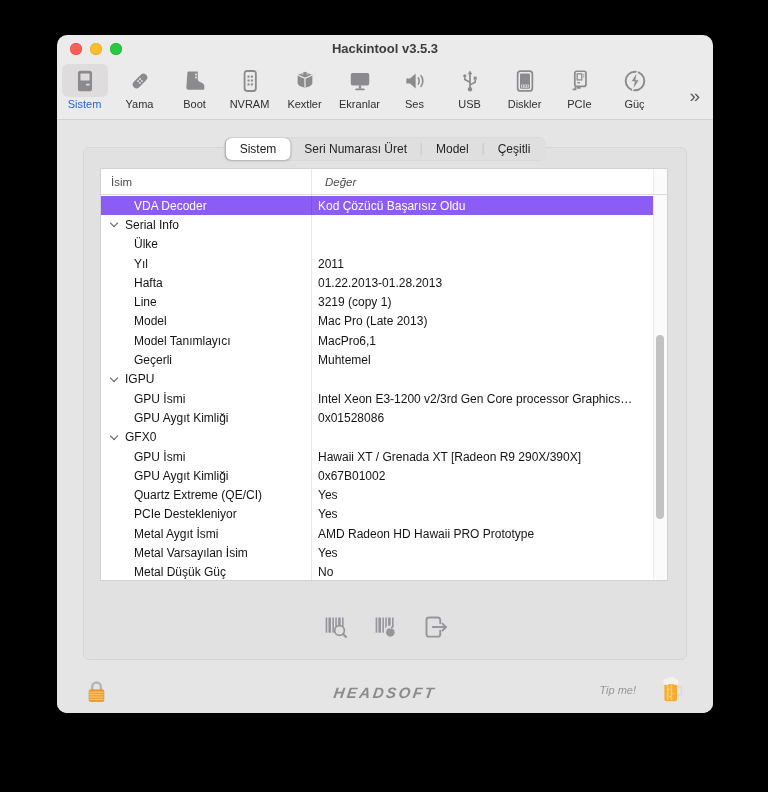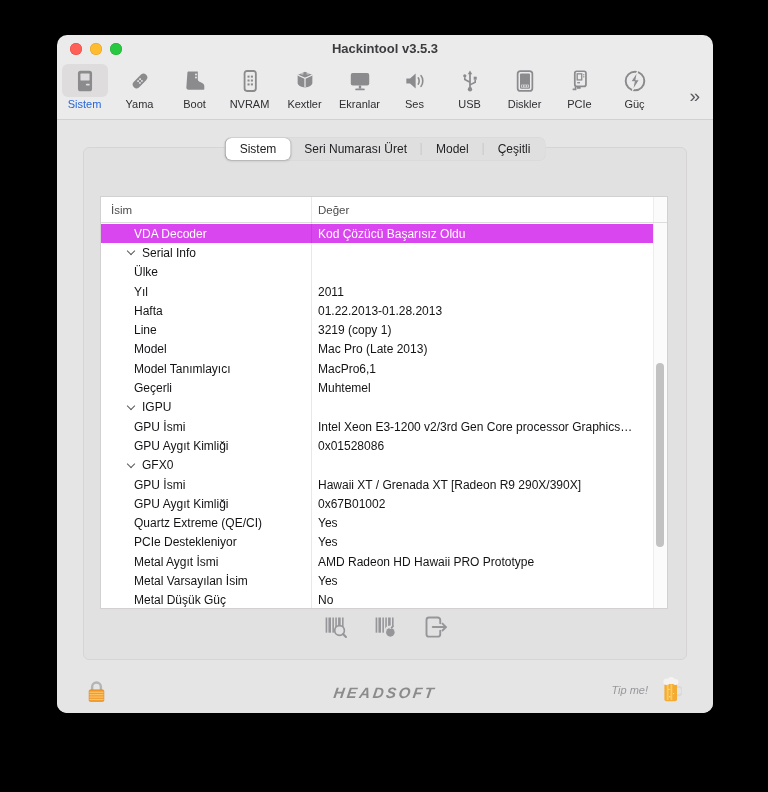--- a/index.html
+++ b/index.html
@@ -43,53 +43,53 @@
   .seg { height:22px; display:flex; align-items:center; padding:0 14px; font-size:12px;
     color:#222224; border-radius:6px; white-space:nowrap; }
   .seg.sel { background:#FFFFFF; box-shadow:0 0 1px rgba(0,0,0,.28), 0 1px 2.5px rgba(0,0,0,.18); }
   .segdiv { width:1px; height:12px; background:#C8C6C7; }
 
   
   .gbox { position:absolute; left:26px; top:27px; width:604px; height:513px;
     background:#E2E1E2; border:1px solid #D6D4D5; border-radius:6px; }
 
   
-  .tbl { position:absolute; left:43px; top:76px; width:568px; height:413px;
+  .tbl { position:absolute; left:43px; top:48px; width:568px; height:413px;
     background:#fff; border:1px solid #D2D0D1; z-index:2; overflow:hidden; }
   .gutter { position:absolute; top:0; right:0; bottom:0; width:14px;
     background:#FBFBFB; border-left:1px solid #EDEDED; }
   .thead { position:absolute; left:0; top:0; right:0; height:26px;
     border-bottom:1px solid #DDDDDD; display:flex; align-items:center;
     font-size:11.5px; color:#4C4C4E; z-index:3; }
   .thname { width:210px; padding-left:10px; }
-  .thvalue { flex:1; padding-left:7px; }
+  .thvalue { flex:1; padding-left:14px;font-style:italic; }
   .coldiv { position:absolute; left:210px; top:0; bottom:0; width:1px;
     background:rgba(0,0,0,.09); z-index:4; pointer-events:none; }
   .trows { position:absolute; left:0; top:27px; right:14px; bottom:0; }
   .trow { display:flex; height:19.3px; align-items:center; font-size:12px; color:#141416; }
-  .trow.sel { background:#d946ef; color:#fff; }
+  .trow.sel { background:#8b5cf6; color:#fff; }
   .cname { width:210px; padding-left:33px; white-space:nowrap; overflow:hidden; display:flex; align-items:center; }
-  .trow.grp .cname { padding-left:25px; }
+  .trow.grp .cname { padding-left:8px; }
   .cvalue { flex:1; padding-left:7px; white-space:nowrap; overflow:hidden; }
   .chev { width:6px; height:6px; border-left:1.5px solid #59595C; border-bottom:1.5px solid #59595C;
     transform:rotate(-45deg); margin:-3px 8px 0 2px; flex:0 0 auto; }
   .thumb { position:absolute; right:3px; top:166px; width:8px; height:184px;
     border-radius:4px; background:#C2C2C2; z-index:6; }
 
   
   .actions { position:absolute; top:492px; left:50%; transform:translateX(-50%);
     display:flex; gap:22px; z-index:3; }
   .abtn { width:28px; height:28px; display:flex; align-items:center; justify-content:center; }
 
   
   .lock { position:absolute; left:29px; top:559px; }
   .brand { position:absolute; top:564px; left:0; right:0; text-align:center;
     font-size:15px; font-weight:bold; font-style:italic; letter-spacing:2.5px;
     color:#8B8B8B; transform:skewX(-8deg); }
-  .tipme { position:absolute; right:31px; top:556px; display:flex; align-items:center; gap:12px; }
+  .tipme { position:absolute; right:31px; top:556px; display:flex; align-items:center; gap:24px; }
   .tiptext { font-size:11px; font-style:italic; color:#97979A; }
 
   svg { display:block; }
 </style>
 </head>
 <body>
 
 <div class="window">
 
   <div class="titlebar">

